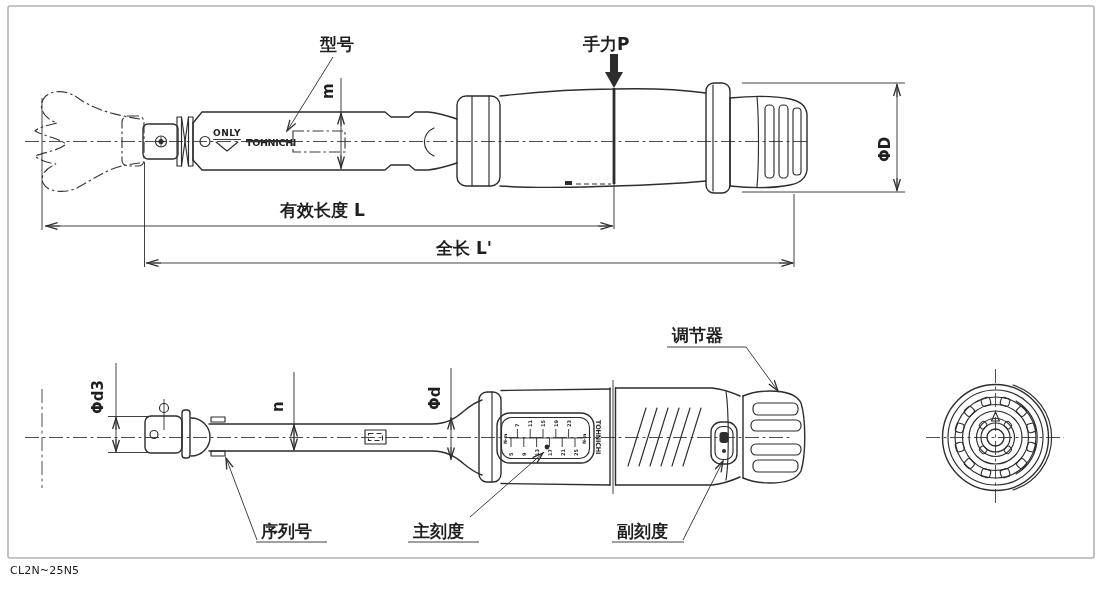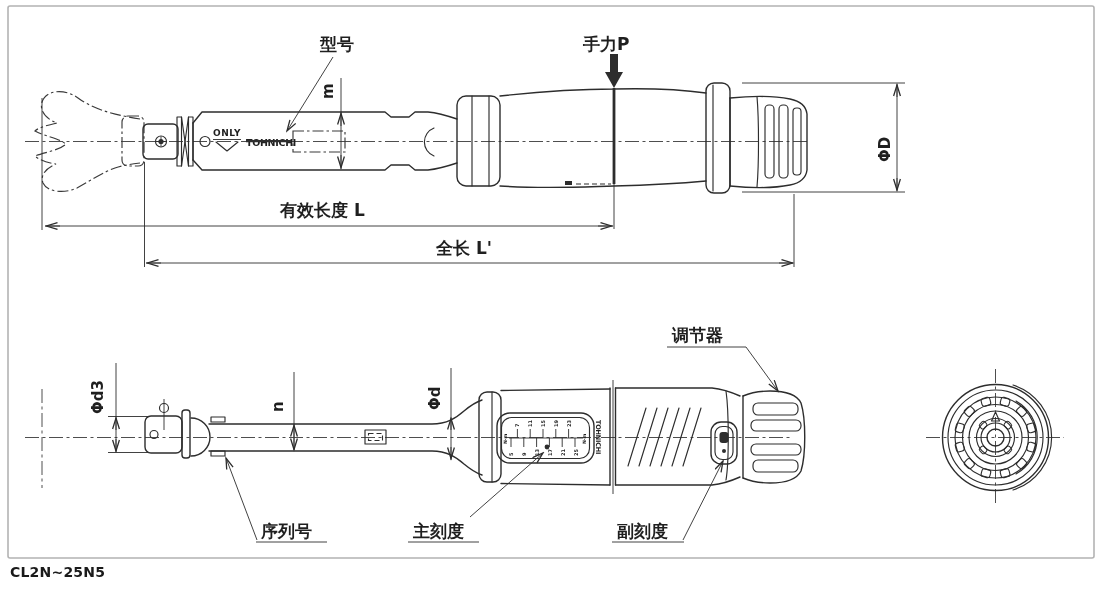--- a/index.html
+++ b/index.html
@@ -1,18 +1,18 @@
 <!DOCTYPE html>
 <html><head>
 <meta charset="utf-8">
 <style>
   html,body{margin:0;padding:0;background:#fff;}
   .page{position:relative;width:1102px;height:589px;background:#fff;
         font-family:"DejaVu Sans","Liberation Sans",sans-serif;overflow:hidden;}
-  .caption{position:absolute;left:10px;top:564px;font-size:14px;font-weight:700;
+  .caption{position:absolute;left:10px;top:564px;font-size:11px;font-weight:400;
            color:#1a1a1a;letter-spacing:0.2px;}
   svg{position:absolute;left:0;top:0;}
   
   .ol{fill:none;stroke:#2d2d2d;stroke-width:1.4;stroke-linejoin:round;stroke-linecap:round;}
   .ol2{fill:none;stroke:#2d2d2d;stroke-width:1.15;stroke-linejoin:round;stroke-linecap:round;}
   .thin{fill:none;stroke:#2d2d2d;stroke-width:0.9;}
   .cl{fill:none;stroke:#3a3a3a;stroke-width:0.9;stroke-dasharray:14 3.5 3 3.5;}
   .ph{fill:none;stroke:#3a3a3a;stroke-width:1.15;stroke-dasharray:11 3 2.5 3;}
   .dash{fill:none;stroke:#2d2d2d;stroke-width:1.1;stroke-dasharray:5 3;}
   .fillb{fill:#2d2d2d;stroke:none;}

